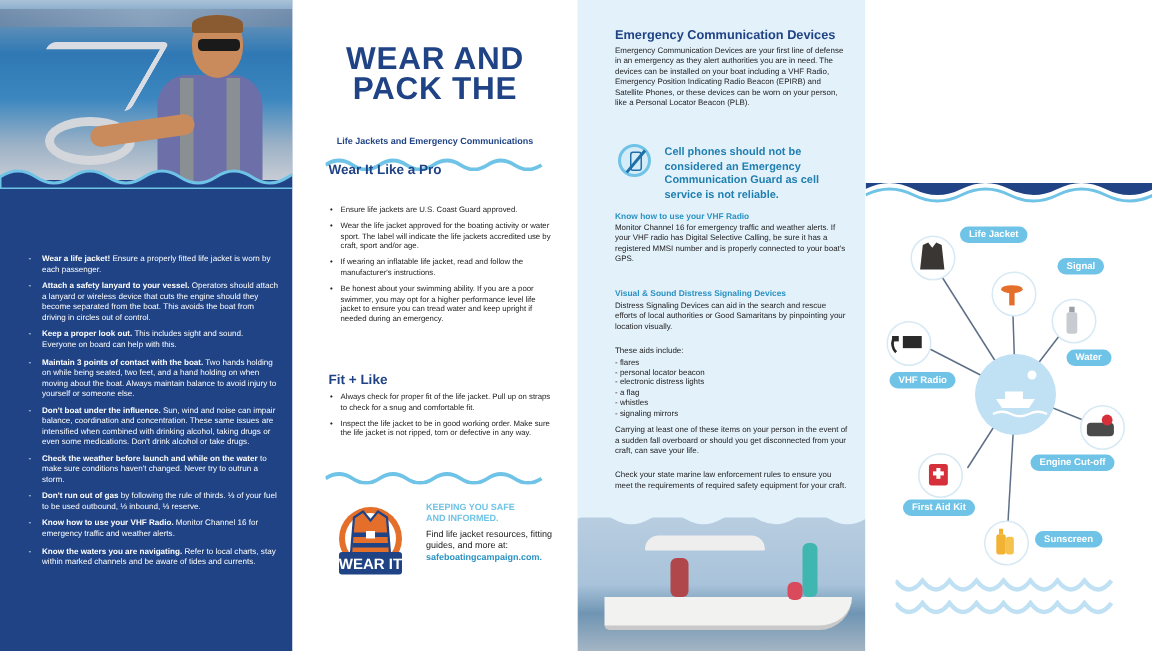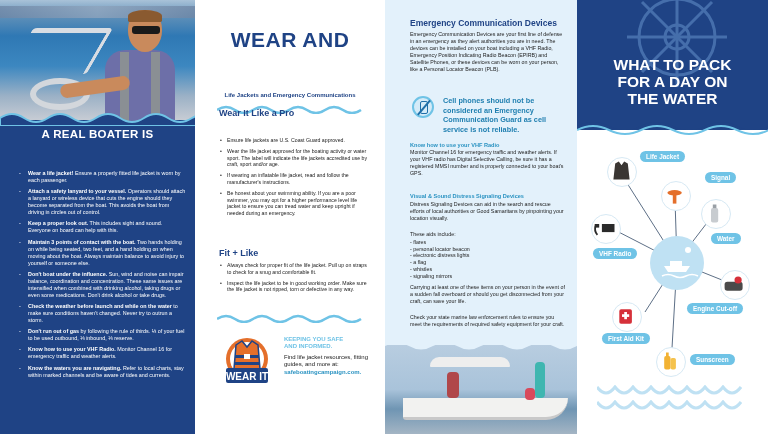--- a/index.html
+++ b/index.html
@@ -88,38 +88,38 @@
       <div class="head"></div>
       <div class="hair"></div>
       <div class="glasses"></div>
       <div class="arm"></div>
     </div>
   </div>
   <svg class="wave1" viewBox="0 0 195 18" preserveAspectRatio="none">
     <path d="M0 10 Q12 2 24 10 T48 10 T72 10 T96 10 T120 10 T144 10 T168 10 T192 10 T216 10 V18 H0Z" fill="#1f4385" stroke="#6fc3e6" stroke-width="2"></path>
   </svg>
   <div class="p1-head">
-    <div class="sub">A REAL BOATER IS</div>
   </div>
   <ul class="p1-list">
     <li><b>Wear a life jacket!</b><span> Ensure a properly fitted life jacket is worn by each passenger.</span></li>
     <li><b>Attach a safety lanyard to your vessel.</b><span> Operators should attach a lanyard or wireless device that cuts the engine should they become separated from the boat. This avoids the boat from driving in circles out of control.</span></li>
     <li><b>Keep a proper look out.</b><span> This includes sight and sound. Everyone on board can help with this.</span></li>
     <li><b>Maintain 3 points of contact with the boat.</b><span> Two hands holding on while being seated, two feet, and a hand holding on when moving about the boat. Always maintain balance to avoid injury to yourself or someone else.</span></li>
     <li><b>Don't boat under the influence.</b><span> Sun, wind and noise can impair balance, coordination and concentration. These same issues are intensified when combined with drinking alcohol, taking drugs or even some medications. Don't drink alcohol or take drugs.</span></li>
     <li><b>Check the weather before launch and while on the water</b><span> to make sure conditions haven't changed. Never try to outrun a storm.</span></li>
     <li><b>Don't run out of gas</b><span> by following the rule of thirds. ⅓ of your fuel to be used outbound, ⅓ inbound, ⅓ reserve.</span></li>
     <li><b>Know how to use your VHF Radio.</b><span> Monitor Channel 16 for emergency traffic and weather alerts.</span></li>
     <li><b>Know the waters you are navigating.</b><span> Refer to local charts, stay within marked channels and be aware of tides and currents.</span></li>
   </ul>
 </section>
 
 <section class="panel" id="p2">
   <div class="p2-title">
     <div>WEAR AND</div>
+    <div>PACK THE</div>
   </div>
   <div class="p2-sub">Life Jackets and Emergency Communications</div>
   <svg class="wave-blue" style="top:104px" viewBox="0 0 145 10" preserveAspectRatio="none">
     <path d="M0 6 Q9 0 18 6 T36 6 T54 6 T72 6 T90 6 T108 6 T126 6 T144 6" fill="none" stroke="#6fc3e6" stroke-width="2.5"></path>
   </svg>
 
   <div class="sec-h" style="top:108px">Wear It Like a Pro</div>
   <ul class="p2-list" style="top:137px">
     <li>Ensure life jackets are U.S. Coast Guard approved.</li>
     <li>Wear the life jacket approved for the boating activity or water sport. The label will indicate the life jackets accredited use by craft, sport and/or age.</li>
@@ -186,37 +186,20 @@
   <svg class="wave3" viewBox="0 0 192 14" preserveAspectRatio="none">
     <path d="M0 0 H192 V6 Q180 13 168 6 T144 6 T120 6 T96 6 T72 6 T48 6 T24 6 T0 6Z" fill="#e3f1fb"></path>
   </svg>
   <div class="boat"></div>
   <div class="person" style="left:62px;top:372px;width:12px;height:26px;"></div>
   <div class="person" style="left:150px;top:362px;width:10px;height:36px;background:#3fb6b0;"></div>
   <div class="person" style="left:140px;top:388px;width:10px;height:12px;background:#d84a5c;"></div>
 </section>
 
 <section class="panel" id="p4">
-  <div class="p4-top">
-    <svg class="helm" viewBox="0 0 110 110">
-      <g stroke="#4a73b0" stroke-width="3" fill="none" opacity="0.9">
-        <circle cx="55" cy="55" r="38"></circle>
-        <circle cx="55" cy="55" r="12"></circle>
-        <line x1="55" y1="5" x2="55" y2="105"></line>
-        <line x1="5" y1="55" x2="105" y2="55"></line>
-        <line x1="20" y1="20" x2="90" y2="90"></line>
-        <line x1="90" y1="20" x2="20" y2="90"></line>
-      </g>
-    </svg>
-    <div class="p4-title">
-      <div>WHAT TO PACK</div>
-      <div>FOR A DAY ON</div>
-      <div>THE WATER</div>
-    </div>
-  </div>
   <svg class="wave4" viewBox="0 0 191 14" preserveAspectRatio="none">
     <path d="M0 4 Q16 -4 32 4 T64 4 T96 4 T128 4 T160 4 T192 4 V0 H0Z" fill="#1f4385"></path>
     <path d="M0 8 Q16 0 32 8 T64 8 T96 8 T128 8 T160 8 T192 8" fill="none" stroke="#6fc3e6" stroke-width="2"></path>
   </svg>
 
   <svg class="lines" viewBox="0 0 191 434">
     <g stroke="#5d6f86" stroke-width="1">
       <line x1="43" y1="172" x2="100" y2="262"></line>
       <line x1="98" y1="200" x2="100" y2="262"></line>
       <line x1="136" y1="215" x2="100" y2="262"></line>

